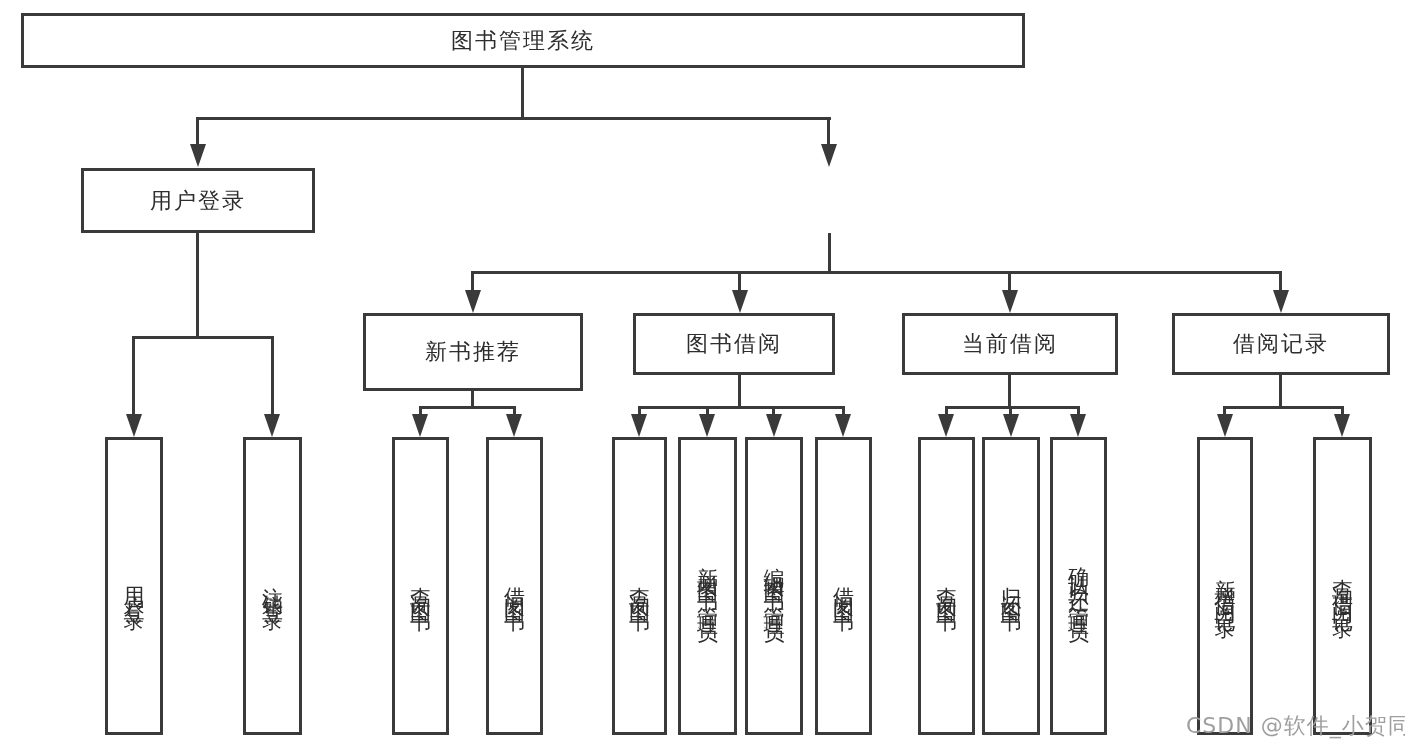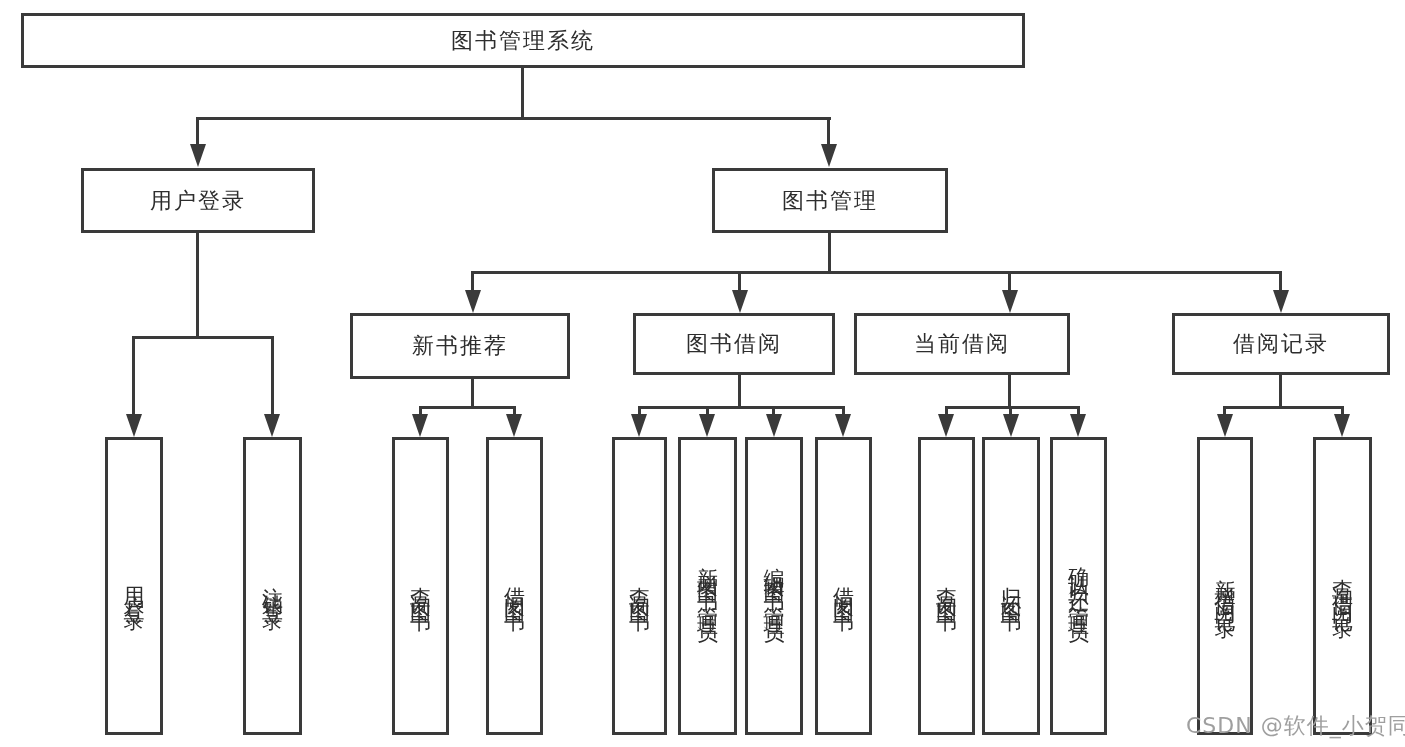--- a/index.html
+++ b/index.html
@@ -41,33 +41,30 @@
 <div class="canvas">
 
   <div class="box" style="left:21px;top:13px;width:1004px;height:55px">
     <span>图书管理系统</span>
   </div>
 
   <div class="box" style="left:81px;top:168px;width:234px;height:65px">
     <span>用户登录</span>
   </div>
 
-  <div class="box" style="left:712px;top:168px;width:236px;height:65px">
-    <span>图书管理</span>
-  </div>
 
-  <div class="box" style="left:350px;top:313px;width:220px;height:66px">
+  <div class="box" style="left:363px;top:313px;width:220px;height:78px">
     <span>新书推荐</span>
   </div>
 
   <div class="box" style="left:633px;top:313px;width:202px;height:62px">
     <span>图书借阅</span>
   </div>
 
-  <div class="box" style="left:854px;top:313px;width:216px;height:62px">
+  <div class="box" style="left:902px;top:313px;width:216px;height:62px">
     <span>当前借阅</span>
   </div>
 
   <div class="box" style="left:1172px;top:313px;width:218px;height:62px">
     <span>借阅记录</span>
   </div>
 
   <div class="vbox" style="left:105px;top:437px;width:58px;height:298px">
     <span>用户登录</span>
   </div>

